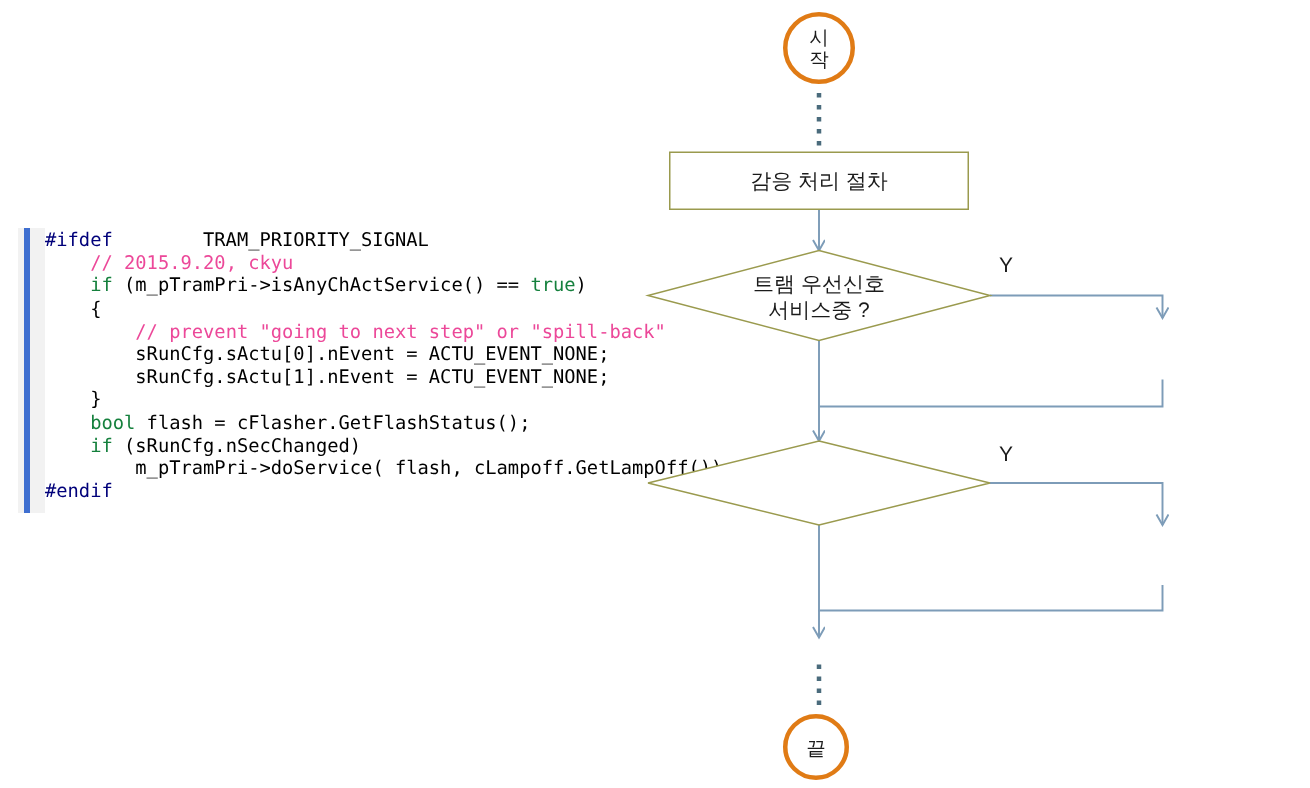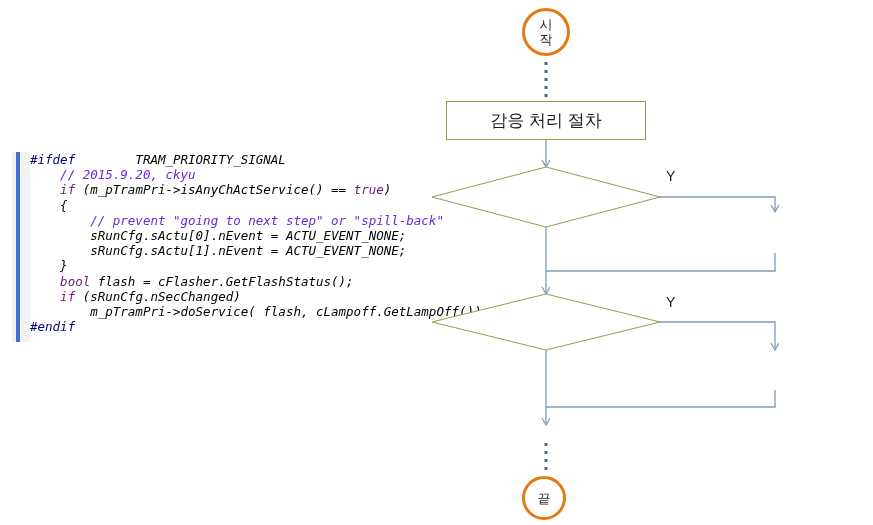--- a/index.html
+++ b/index.html
@@ -46,44 +46,44 @@
     top: 0;
     width: 452px;
     height: 100%;
     background: #ffffff;
     font-family: "DejaVu Sans Mono", "Liberation Mono", monospace;
     font-size: 12.5px;
     line-height: 15.2px;
     white-space: pre;
     color: #000000;
   }
-  .cl { display: block; font-style: italic; }
-  .kw  { color: #701a75; }
-  .cmt { color: #6d28d9; }
+  .cl { display: block; }
+  .kw  { color: #15803d; }
+  .cmt { color: #ec4899; }
   .pp  { color: #00007a; }
 
   
   #flow {
     position: absolute;
     left: 0;
     top: 0;
     width: 873px;
     height: 525px;
     pointer-events: none;
   }
   #flow * { pointer-events: auto; }
 
   .node-label {
     position: absolute;
     display: flex;
     align-items: center;
     justify-content: center;
     text-align: center;
     color: #1b1b1b;
-    font-size: 17px;
+    font-size: 14px;
     line-height: 17px;
   }
 
   .proc-box {
     position: absolute;
     border: 1px solid #9a9a4e;
     background: #ffffff;
     box-sizing: border-box;
   }
   .term-circle {
@@ -150,20 +150,24 @@
     <div class="node-label" style="left:0;top:0;width:100%;height:100%;flex-direction:column;">
       <span>시</span>
       <span>작</span>
     </div>
   </div>
 
   <div class="proc-box" style="left:446px; top:101px; width:200px; height:39px;">
     <div class="node-label" style="left:0;top:0;width:100%;height:100%;">감응 처리 절차</div>
   </div>
 
+  <div class="node-label" style="left:452px; top:178px; width:188px; height:40px; flex-direction:column;">
+    <span>트램 우선신호</span>
+    <span>서비스중 ?</span>
+  </div>
   <div class="branch-letter" style="left:666px; top:168px;">Y</div>
 
 
   <div class="branch-letter" style="left:666px; top:294px;">Y</div>
 
 
   <div class="term-circle" style="left:522px; top:476px; width:44px; height:44px;">
     <div class="node-label" style="left:0;top:0;width:100%;height:100%;">끝</div>
   </div>
 

